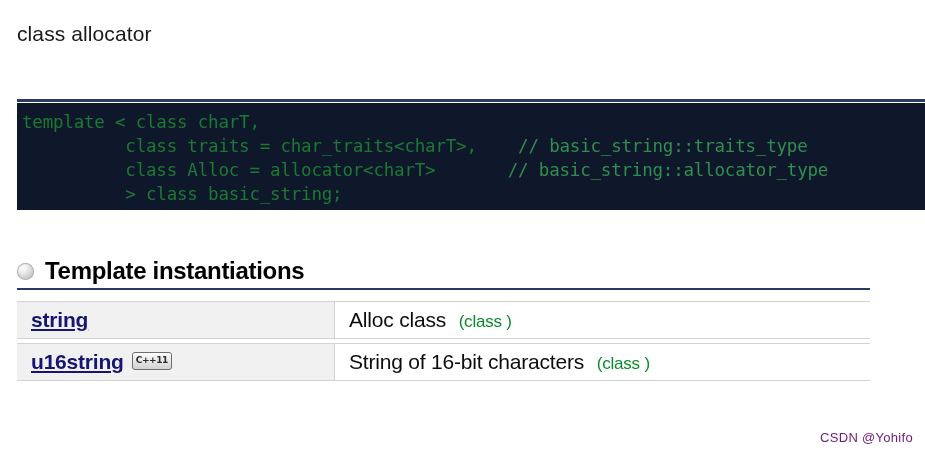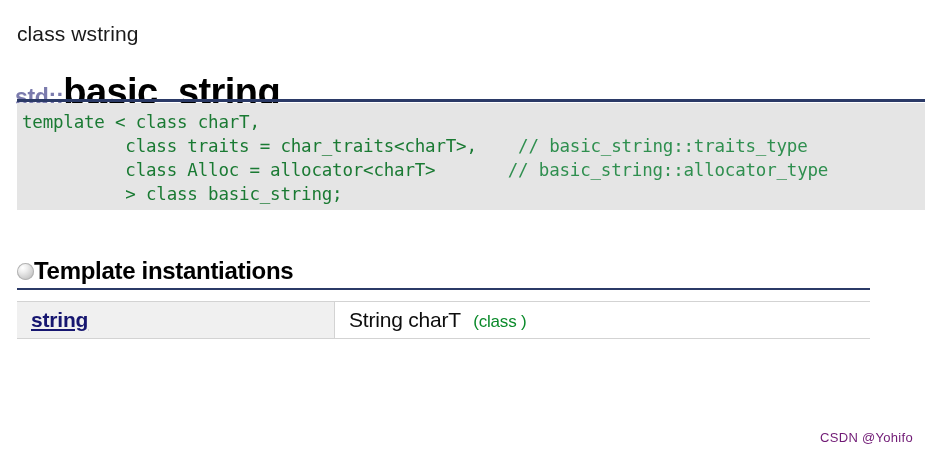--- a/index.html
+++ b/index.html
@@ -63,21 +63,21 @@
     background: #2b3a67;
   }
 
   
   .codeblock {
     position: absolute;
     left: 17px;
     top: 103px;
     width: 908px;
     height: 107px;
-    background: #e5e5e5;
+    background: #0f172a;
     box-sizing: border-box;
     overflow: hidden;
   }
   .codeblock pre {
     margin: 0;
     padding: 7px 0 0 5px;
     font-family: "DejaVu Sans Mono", "Liberation Mono", monospace;
     font-size: 17.5px;
     line-height: 24px;
     color: #1a7a33;
@@ -88,21 +88,21 @@
     color: #2f8f4f;
   }
 
   
   .section {
     position: absolute;
     left: 17px;
     top: 257px;
     display: flex;
     align-items: center;
-    gap: 0;
+    gap: 11px;
   }
   .orb {
     width: 17px;
     height: 17px;
     border-radius: 50%;
     background:
       radial-gradient(circle at 34% 28%, #ffffff 0%, #ededed 28%, #c9c9c9 70%, #a8a8a8 100%);
     box-shadow: inset 0 0 0 1px #b3b3b3;
     flex: 0 0 auto;
   }
@@ -198,25 +198,22 @@
     color: #701a75;
     letter-spacing: 0.3px;
     white-space: nowrap;
   }
 </style>
 </head>
 <body>
 
 <div class="page">
 
-  <div class="kicker">class wstring</div>
-
-  <h1 class="title">
-    <span class="ns">std::</span><span class="name">basic_string</span>
-  </h1>
+  <div class="kicker">class allocator</div>
+
 
   <div class="title-rule"></div>
 
   <div class="codeblock">
 <pre><span>template &lt; class charT,</span>
 <span>          class traits = char_traits&lt;charT&gt;,</span><span class="cmt">    // basic_string::traits_type</span>
 <span>          class Alloc = allocator&lt;charT&gt;</span><span class="cmt">       // basic_string::allocator_type</span>
 <span>          &gt; class basic_string;</span></pre>
   </div>
 
@@ -226,21 +223,29 @@
   </div>
   <div class="section-rule"></div>
 
   <table class="inst-table">
     <tbody>
       <tr>
         <td class="cell-name">
           <a class="name-link" href="#">string</a>
         </td>
         <td class="cell-desc">
-          <span class="desc-text">String charT </span><span class="desc-kind">(class )</span>
+          <span class="desc-text">Alloc class </span><span class="desc-kind">(class )</span>
+        </td>
+      </tr>
+      <tr>
+        <td class="cell-name">
+          <a class="name-link" href="#">u16string</a><span class="badge">C++11</span>
+        </td>
+        <td class="cell-desc">
+          <span class="desc-text">String of 16-bit characters </span><span class="desc-kind">(class )</span>
         </td>
       </tr>
     </tbody>
   </table>
 
   <div class="watermark">CSDN @Yohifo</div>
 
 </div>
 
 </body></html>

